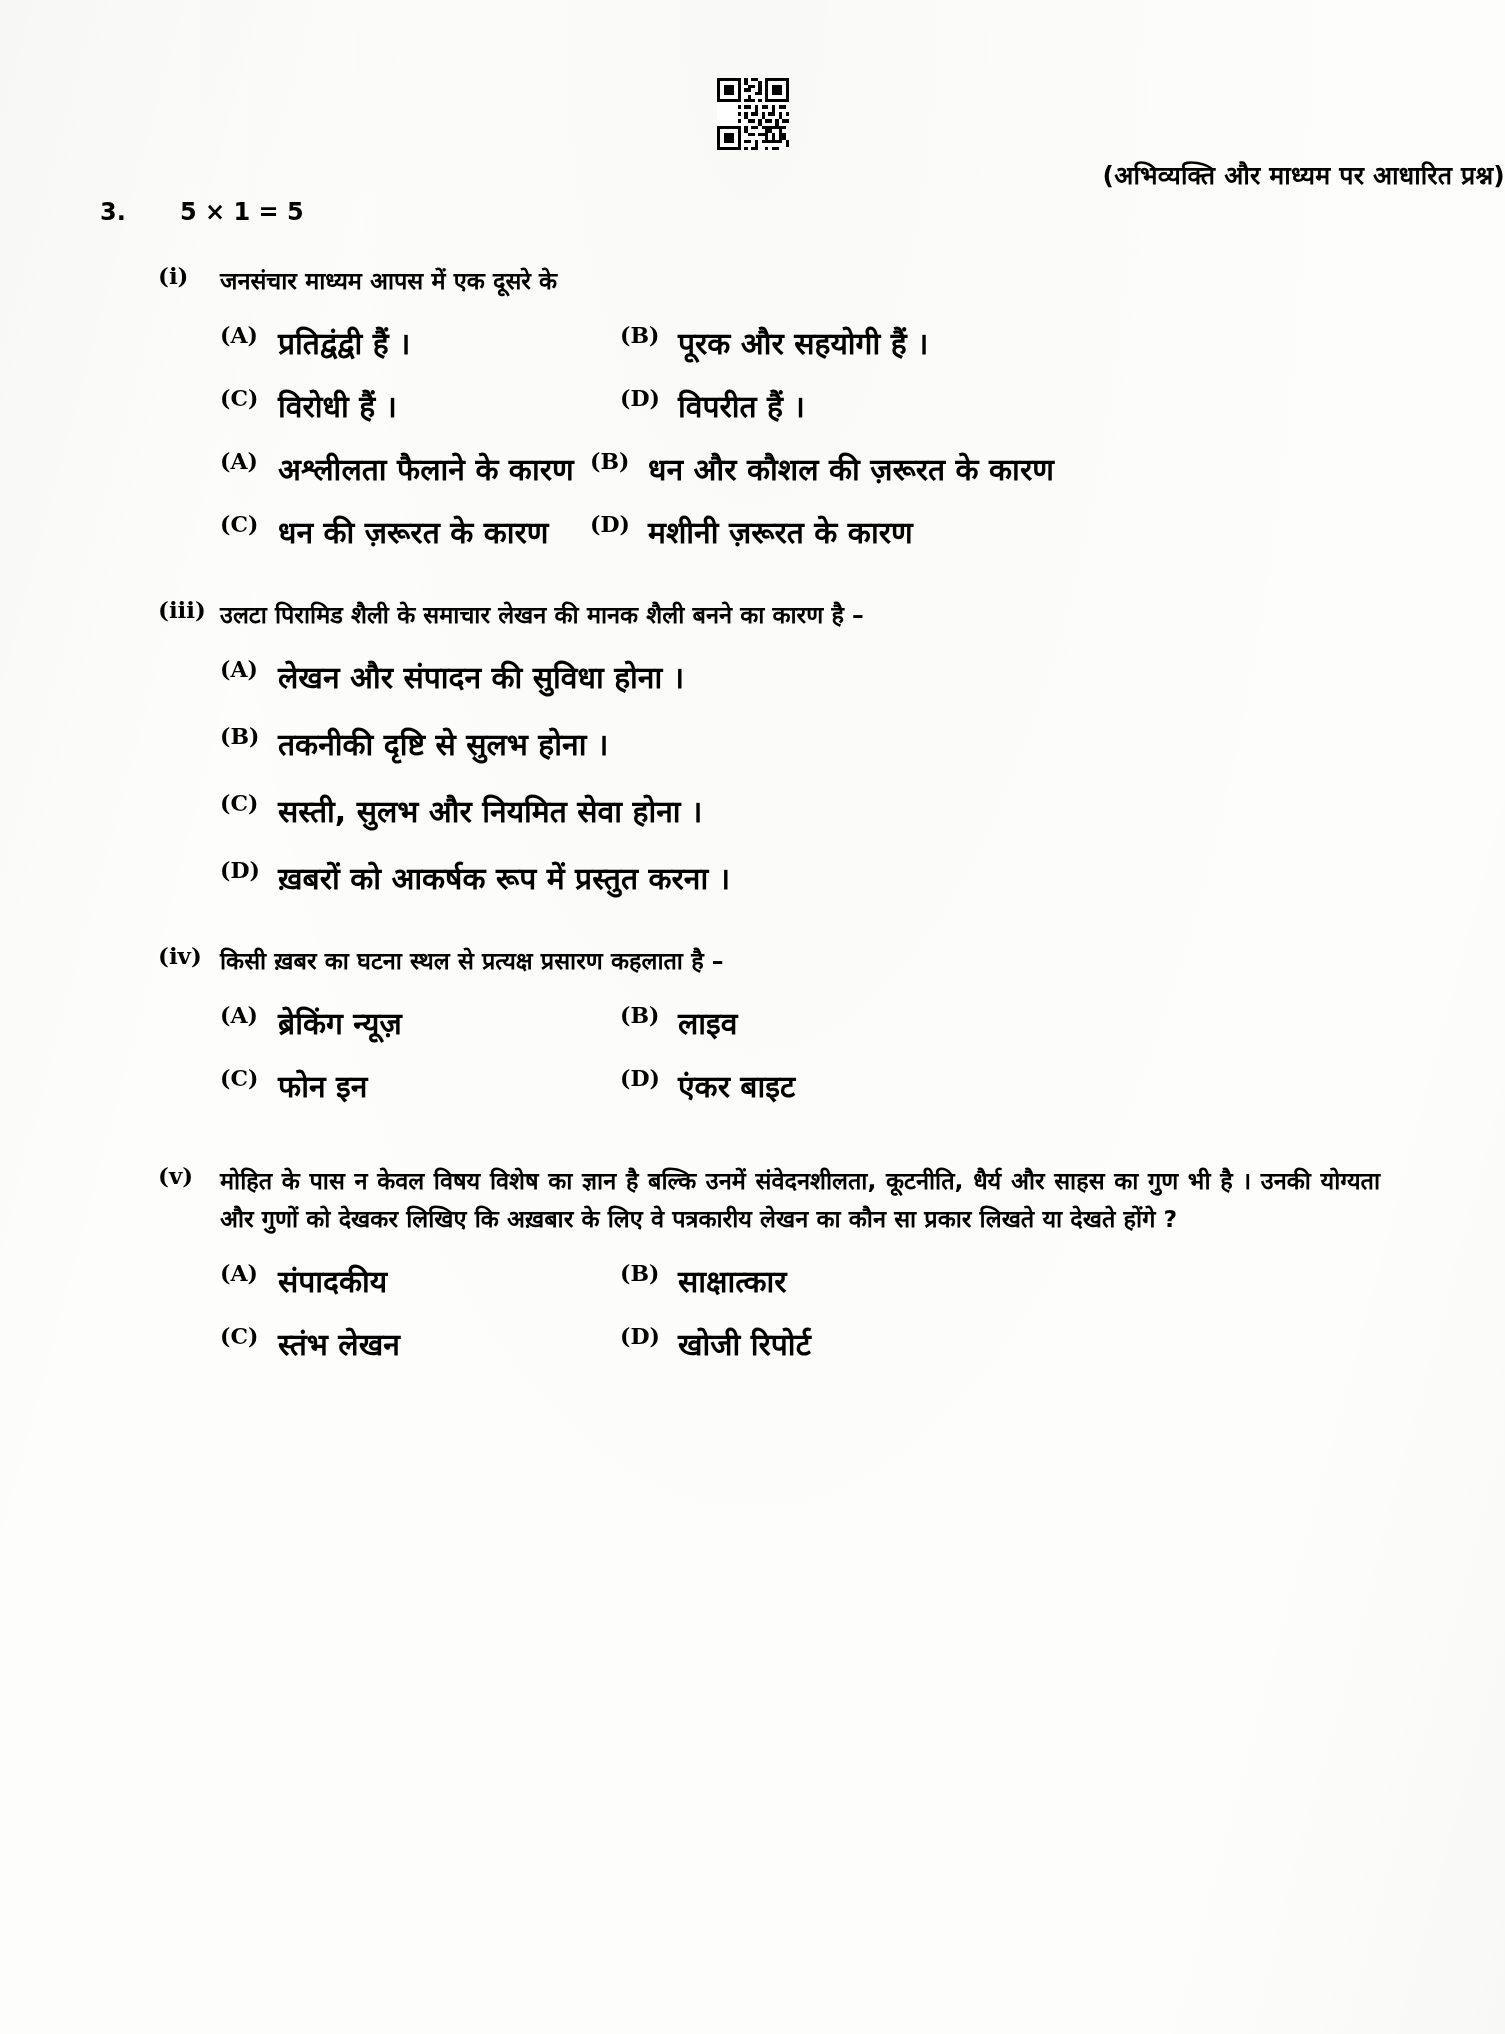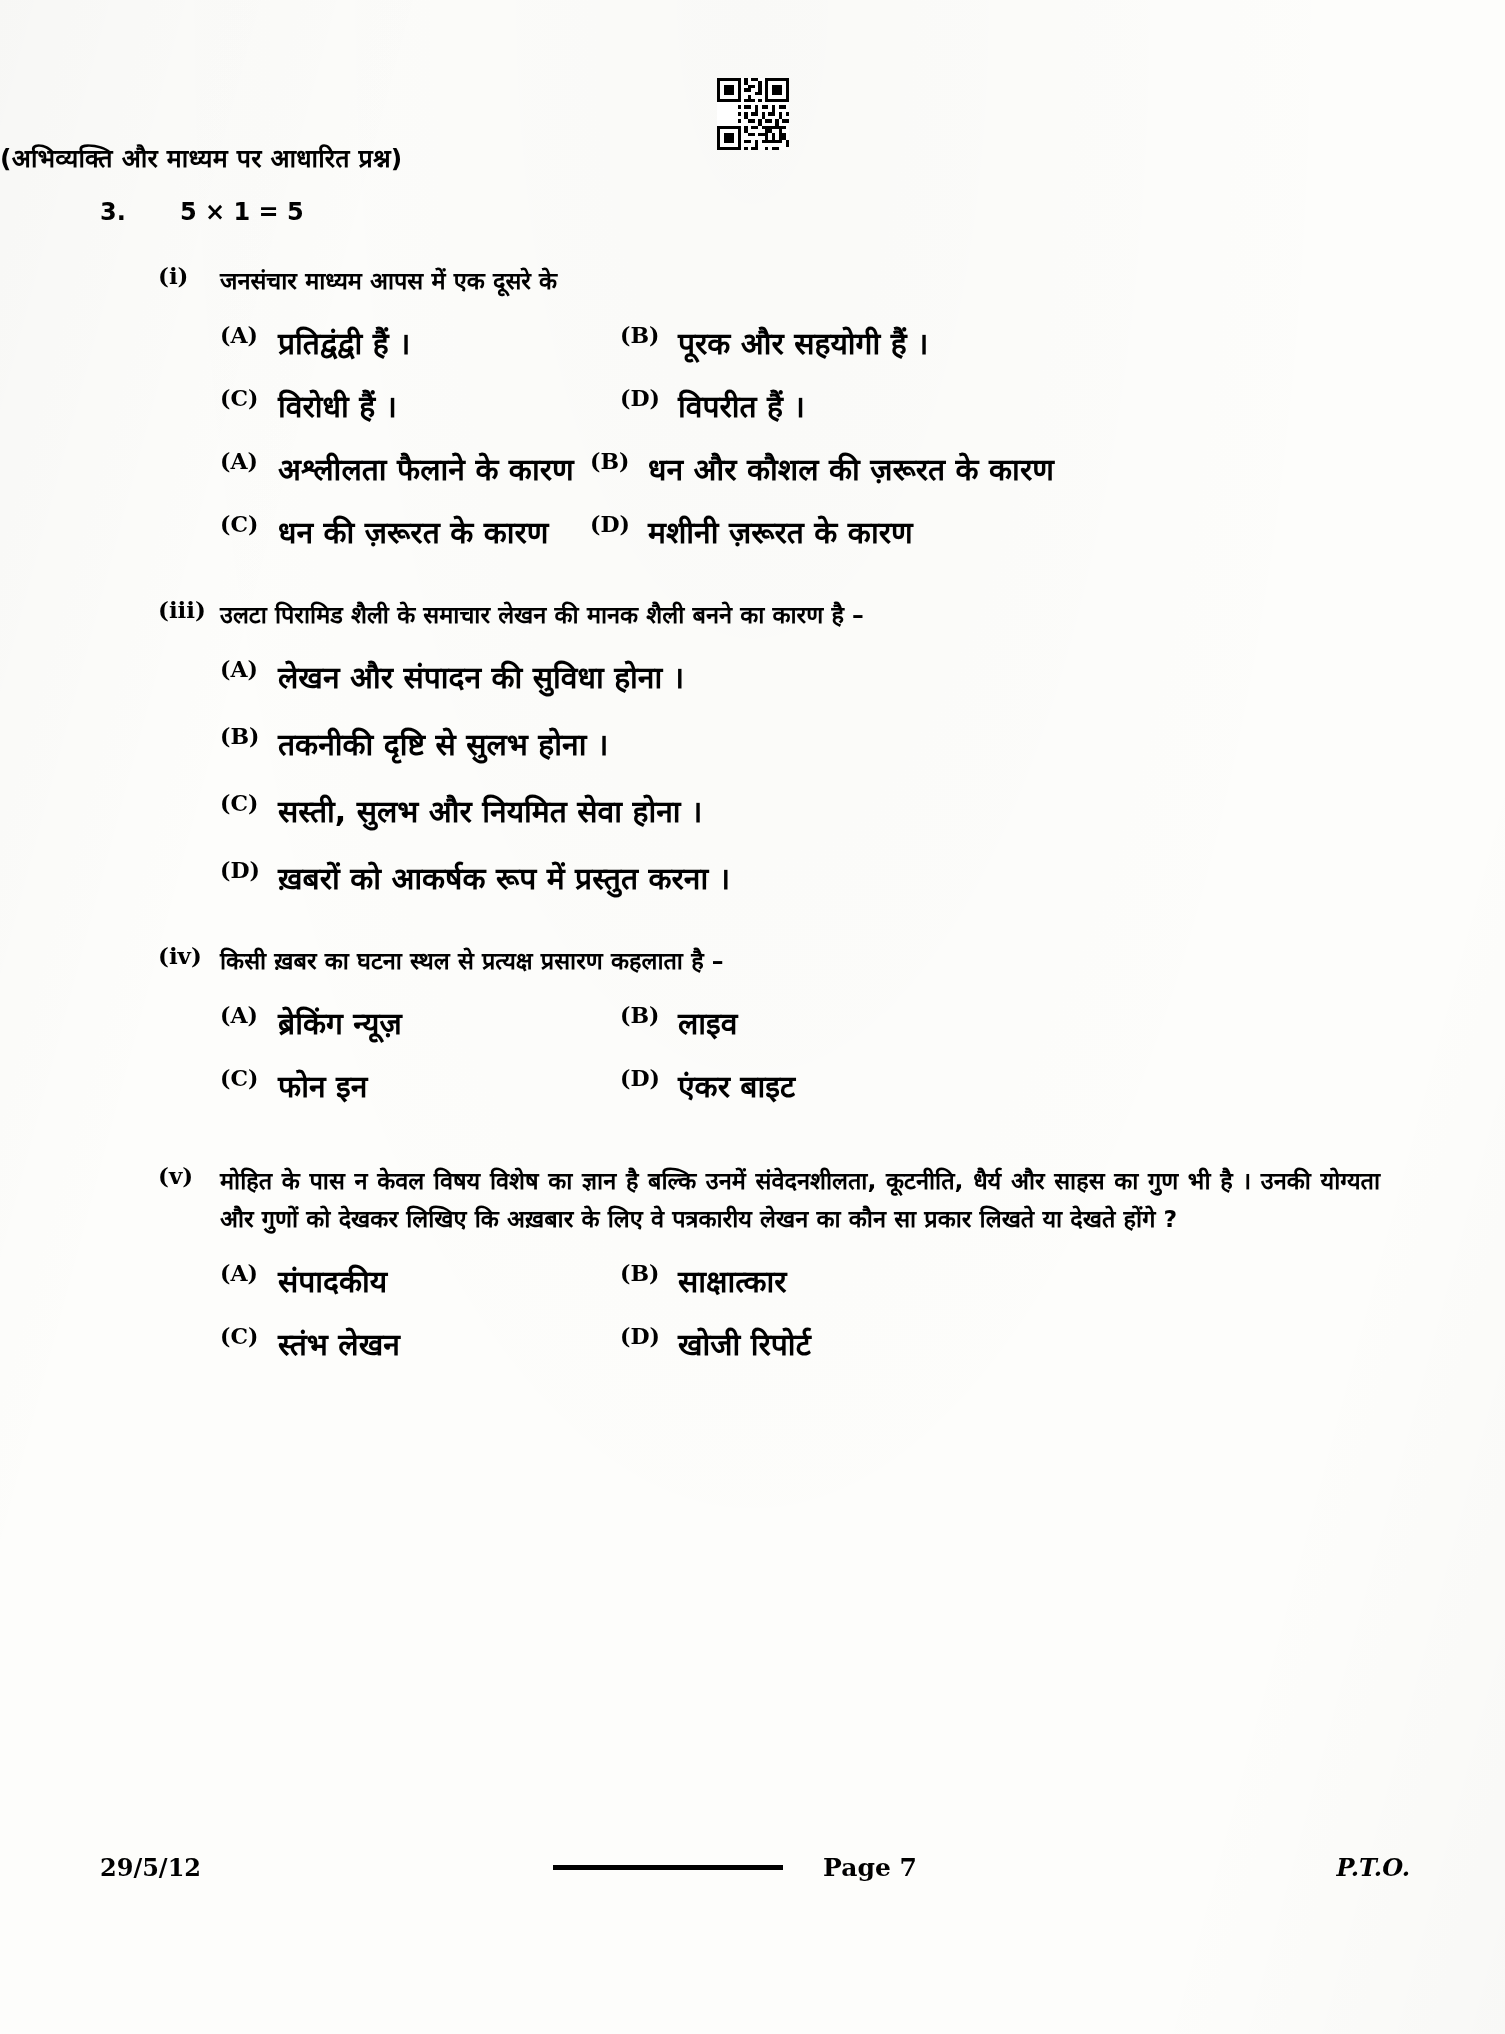--- a/index.html
+++ b/index.html
@@ -42,22 +42,22 @@
     width: 72px;
     height: 72px;
     display: block;
     image-rendering: pixelated;
   }
 
   
   #section-heading {
     position: absolute;
     left: 0; right: 0;
-    top: 140px;
-    text-align: left;
+    top: 157px;
+    text-align: right;
     font-family: "DejaVu Sans", sans-serif;
     font-weight: bold;
     font-size: 25px;
     letter-spacing: 0.2px;
   }
 
   
   #content {
     position: absolute;
     left: 100px;
@@ -411,21 +411,13 @@
         </div>
         <div class="opt">
           <span class="opt-key">(D)</span>
           <span class="opt-val">खोजी रिपोर्ट</span>
         </div>
       </div>
     </div>
 
   </div>
 
-  <div id="footer">
-    <div id="footer-code">29/5/12</div>
-    <div id="footer-mid">
-      <div id="footer-rule"></div>
-      <div id="footer-page">Page 7</div>
-    </div>
-    <div id="footer-pto">P.T.O.</div>
-  </div>
 </div>
 
 </body></html>

